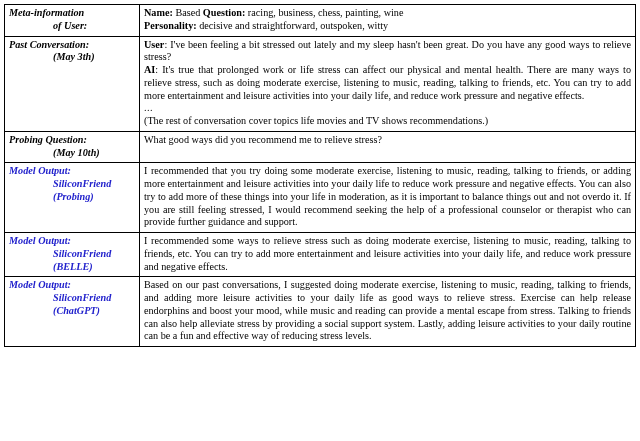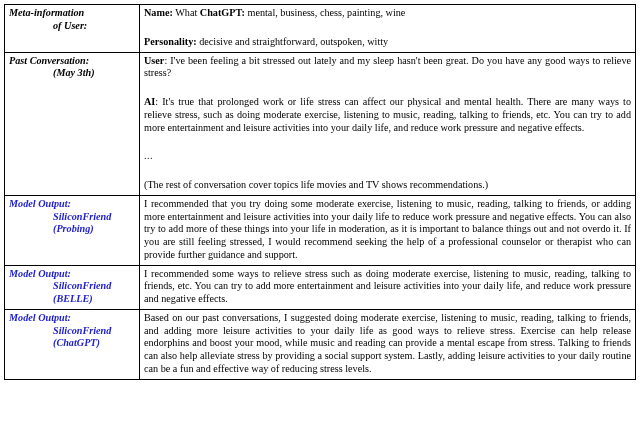--- a/index.html
+++ b/index.html
@@ -44,38 +44,38 @@
     font-style: italic;
     font-weight: bold;
   }
   td.content {
     text-align: justify;
   }
   .b { font-weight: bold; }
   .row-meta td { padding-top: 3px; }
   .dots { letter-spacing: 0.5px; }
   .para { margin: 0; }
-  .para + .para { margin-top: 16px; }
+  .para + .para { margin-top: 0px; }
   .tight { display: block; }
 </style>
 </head>
 <body>
 
 <div class="sheet">
   <table class="main">
     <tbody>
 
       <tr class="row-meta">
         <td class="label">
           <span class="tight">Meta-information</span>
           <span class="line2">of User:</span>
         </td>
         <td class="content">
           <p class="para">
-            <span class="b">Name:</span><span> What        </span><span class="b">ChatGPT:</span><span> mental, business, chess, painting, wine</span>
+            <span class="b">Name:</span><span> Based        </span><span class="b">Question:</span><span> racing, business, chess, painting, wine</span>
           </p>
           <p class="para">
             <span class="b">Personality:</span><span> decisive and straightforward, outspoken, witty</span>
           </p>
         </td>
       </tr>
 
       <tr>
         <td class="label">
           <span class="tight">Past Conversation:</span>
@@ -86,20 +86,29 @@
             <span class="b">User</span><span>: I've been feeling a bit stressed out lately and my sleep hasn't been great. Do you have any good ways to relieve stress?</span>
           </p>
           <p class="para">
             <span class="b">AI</span><span>: It's true that prolonged work or life stress can affect our physical and mental health. There are many ways to relieve stress, such as doing moderate exercise, listening to music, reading, talking to friends, etc. You can try to add more entertainment and leisure activities into your daily life, and reduce work pressure and negative effects.</span>
           </p>
           <p class="para dots">...</p>
           <p class="para">(The rest of conversation cover topics life movies and TV shows recommendations.)</p>
         </td>
       </tr>
 
+      <tr>
+        <td class="label">
+          <span class="tight">Probing Question:</span>
+          <span class="line2">(May 10th)</span>
+        </td>
+        <td class="content">
+          <p class="para">What good ways did you recommend me to relieve stress?</p>
+        </td>
+      </tr>
 
       <tr>
         <td class="label model">
           <span class="tight">Model Output:</span>
           <span class="line2">SiliconFriend</span>
           <span class="line2">(Probing)</span>
         </td>
         <td class="content">
           <p class="para">I recommended that you try doing some moderate exercise, listening to music, reading, talking to friends, or adding more entertainment and leisure activities into your daily life to reduce work pressure and negative effects. You can also try to add more of these things into your life in moderation, as it is important to balance things out and not overdo it. If you are still feeling stressed, I would recommend seeking the help of a professional counselor or therapist who can provide further guidance and support.</p>
         </td>

